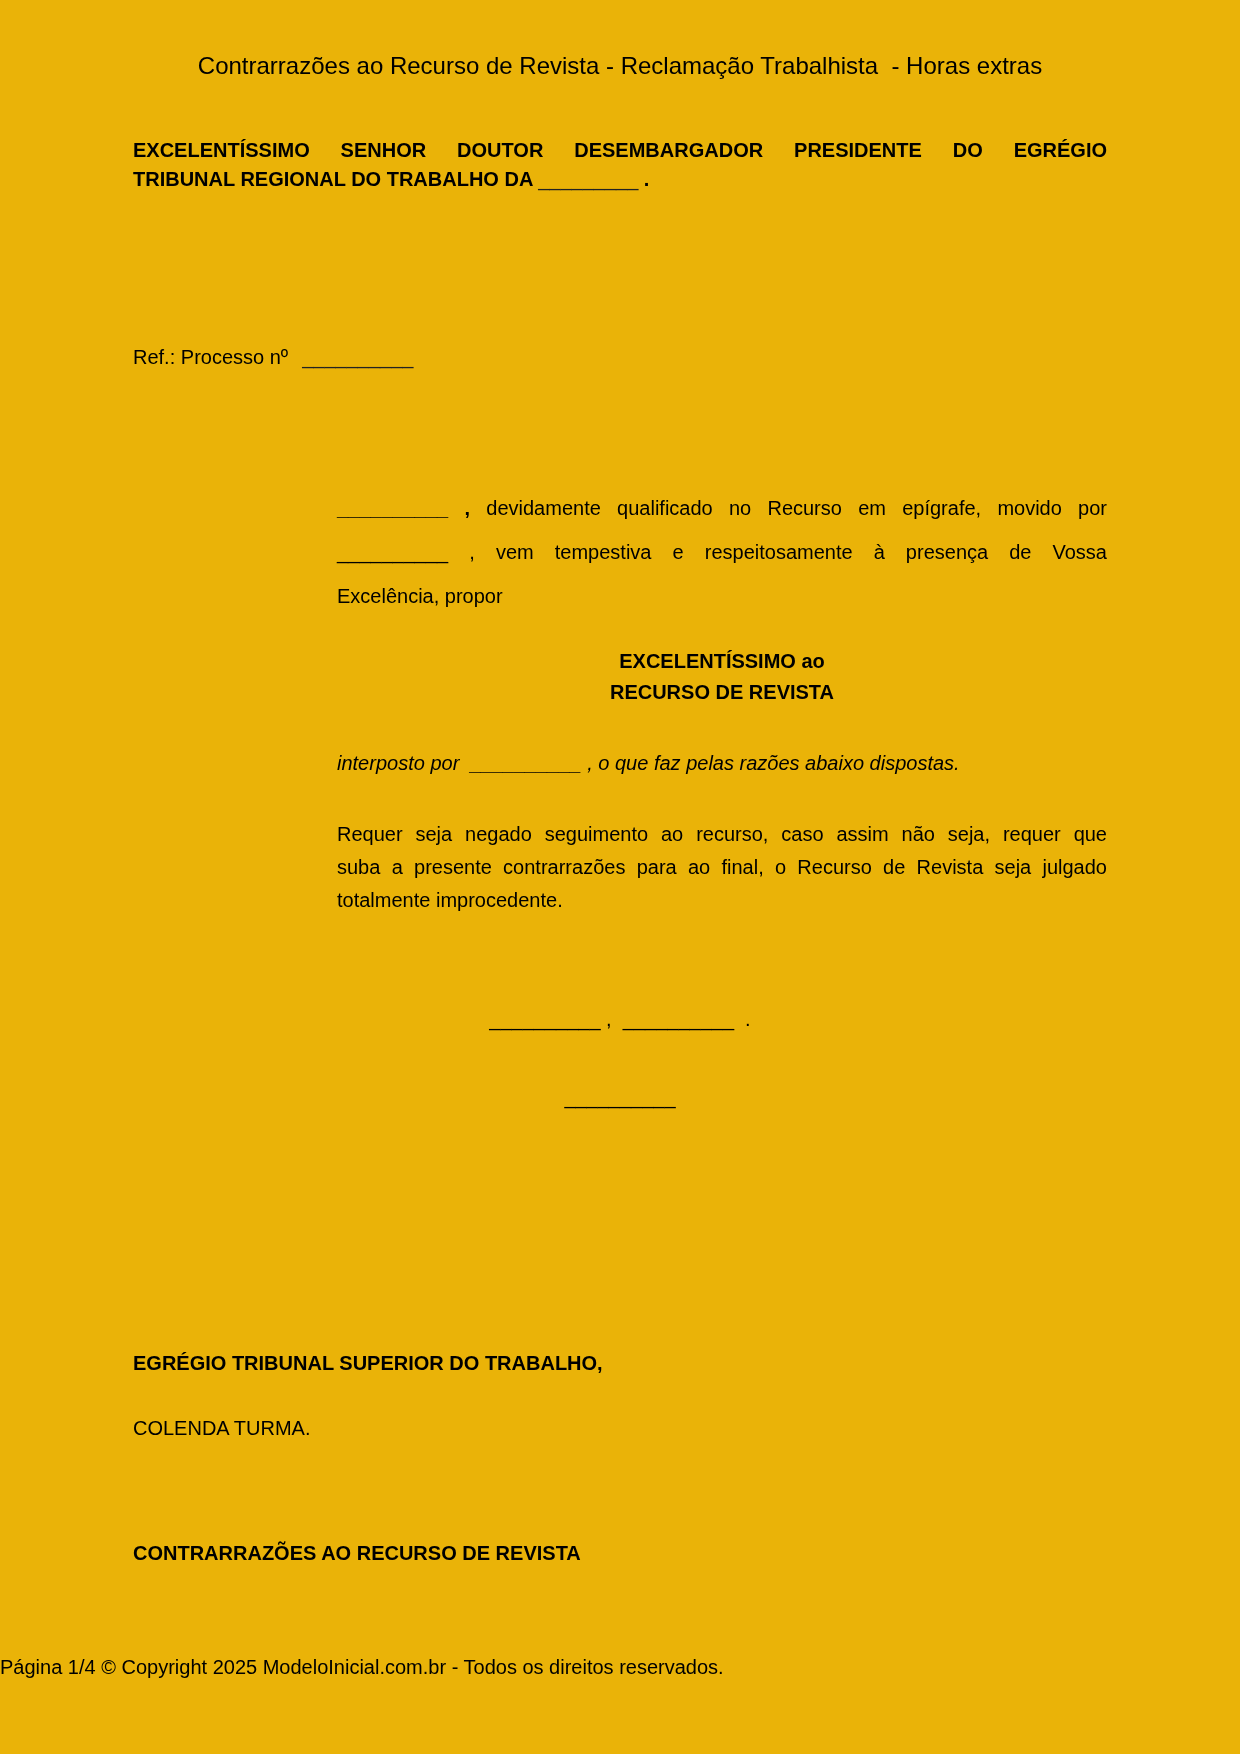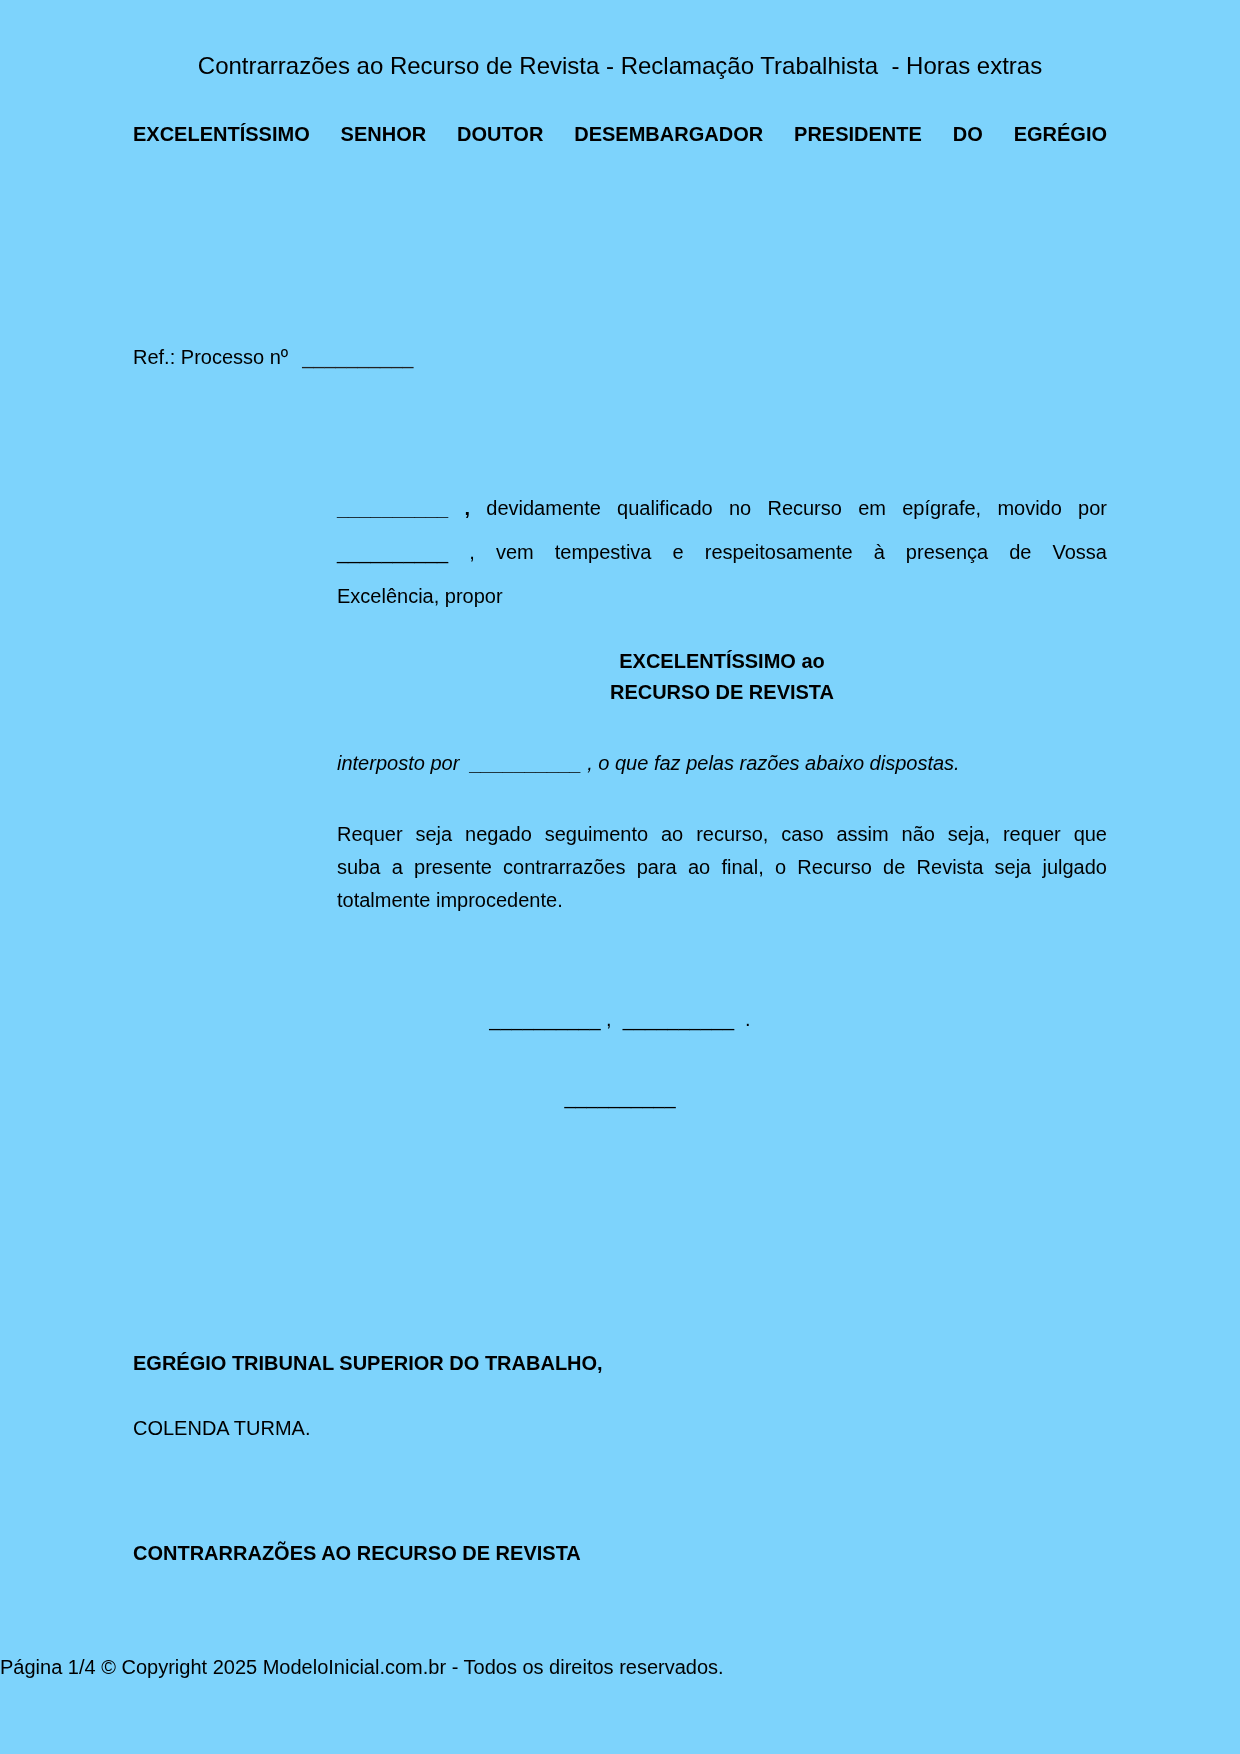--- a/index.html
+++ b/index.html
@@ -5,32 +5,32 @@
   html, body { margin: 0; padding: 0; }
   body {
     width: 1240px; height: 1754px;
     background: #ffffff;
     font-family: "Liberation Sans", sans-serif;
     color: #000000;
   }
   .page {
     position: relative;
     width: 1240px; height: 1754px;
-    background: #7dd3fc;
+    background: #eab308;
     overflow: hidden;
   }
   .abs { position: absolute; }
   .doc-title {
     top: 52px; left: 0; width: 1240px;
     text-align: center;
     font-size: 24px;
     white-space: pre-wrap;
   }
   .addressee {
-    top: 120px; left: 133px; width: 974px;
+    top: 136px; left: 133px; width: 974px;
     font-weight: bold;
     font-size: 20px;
     line-height: 29px;
   }
   .jline { text-align: justify; text-align-last: justify; }
   .blank { font-weight: normal; color: #222222; }
   .ref-line {
     top: 346px; left: 133px; width: 974px;
     font-size: 20px;
     white-space: pre-wrap;
@@ -81,20 +81,21 @@
 </style>
 </head>
 <body>
 
 <div class="page">
 
   <div class="abs doc-title">Contrarrazões ao Recurso de Revista - Reclamação Trabalhista  - Horas extras</div>
 
   <div class="abs addressee">
     <div class="jline">EXCELENTÍSSIMO SENHOR DOUTOR DESEMBARGADOR PRESIDENTE DO EGRÉGIO</div>
+    <div><span>TRIBUNAL REGIONAL DO TRABALHO DA</span> <span class="blank">_________</span> <span>.</span></div>
   </div>
 
   <div class="abs ref-line"><span>Ref.: Processo nº</span><span class="blank">__________</span></div>
 
   <div class="abs opening">
     <div class="jline"><span class="bold-blank">__________ ,</span> <span>devidamente qualificado no Recurso em epígrafe, movido por</span></div>
     <div class="jline">__________ , vem tempestiva e respeitosamente à presença de Vossa</div>
     <div>Excelência, propor</div>
   </div>
 

